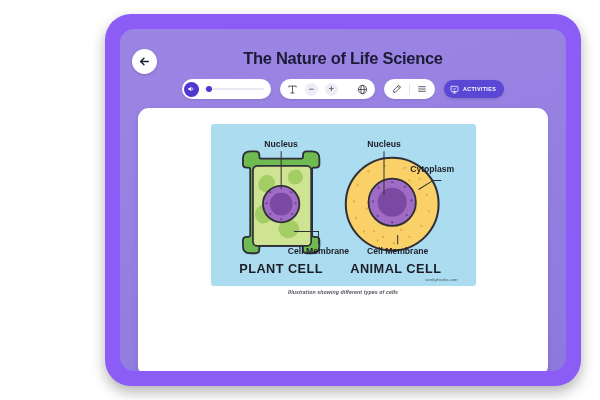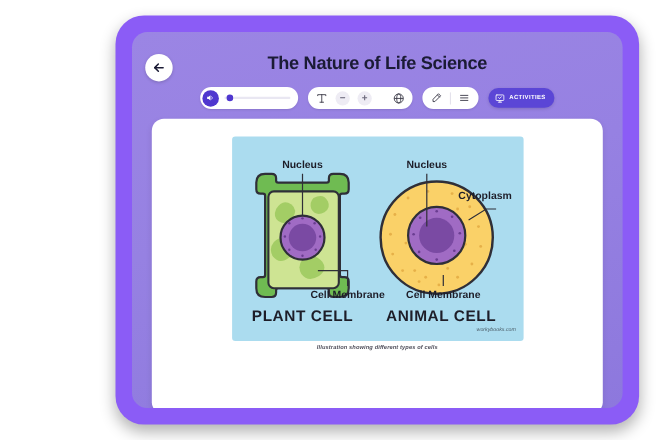--- a/index.html
+++ b/index.html
@@ -198,21 +198,21 @@
     box-shadow: 0 2px 6px rgba(0,0,0,0.08);
   }
 
   .figure-wrap {
     margin: 16px auto 0 auto;
     width: 265px;
   }
 
   .figure-box {
     width: 265px;
-    height: 186px;
+    height: 162px;
     background: #abdcef;
     border-radius: 3px;
     position: relative;
     overflow: hidden;
   }
   .figure-box svg { display: block; width: 100%; height: 100%; }
 
   .figure-caption {
     margin-top: 3px;
     text-align: center;

